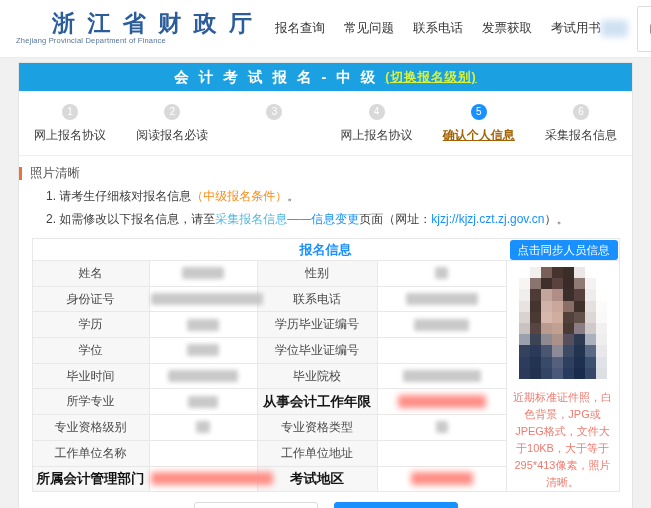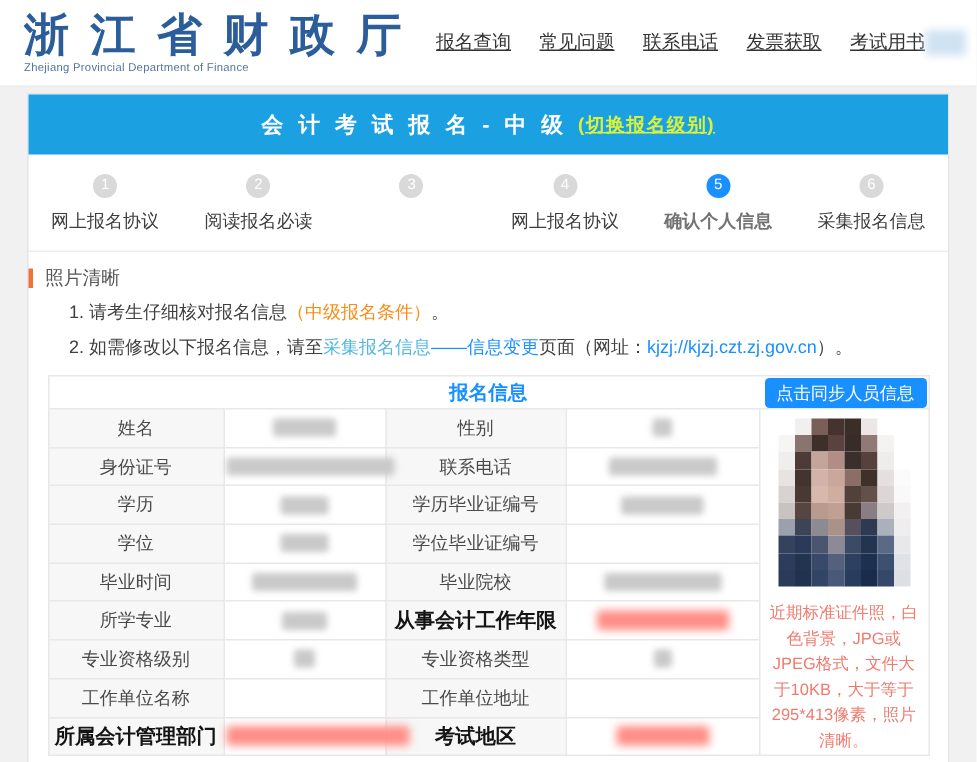--- a/index.html
+++ b/index.html
@@ -8,51 +8,51 @@
     background:#f1f1f1;
     font-family:"Liberation Sans","DejaVu Sans",sans-serif;
     -webkit-font-smoothing:antialiased;
   }
   
   .site-header{
     height:58px;background:#ffffff;display:flex;align-items:center;
     padding:0 8px 0 16px;box-sizing:border-box;border-bottom:1px solid #ececec;
   }
   .logo{display:flex;flex-direction:column;line-height:1;}
-  .logo-cn{font-size:30px;font-weight:bold;color:#2b5d9b;letter-spacing:3px;white-space:nowrap;}
+  .logo-cn{font-size:23px;font-weight:bold;color:#2b5d9b;letter-spacing:3px;white-space:nowrap;margin-left:36px;}
   .logo-en{font-size:7.5px;color:#54749f;margin-top:2px;letter-spacing:.2px;}
   .top-nav{display:flex;gap:19px;margin-left:20px;font-size:12.5px;color:#333;white-space:nowrap;}
-  .top-nav span{cursor:pointer;text-decoration:underline;}
+  .top-nav span{cursor:pointer;}
   .header-right{margin-left:auto;display:flex;align-items:center;gap:9px;}
   .user-blur{width:36px;height:17px;background:#cfe2f2;border-radius:2px;filter:blur(3px);}
   .logout-btn{
     display:flex;align-items:center;gap:5px;background:#fff;border:1px solid #ddd;
     border-radius:2px;padding:5px 11px;font-size:12.5px;color:#333;letter-spacing:3px;cursor:pointer;
   }
   
   .content{padding-top:4px;}
   .card{
     width:615px;margin:0 auto;background:#fff;border:1px solid #e4e4e4;
     box-sizing:border-box;padding-bottom:10px;
   }
   .title-bar{
-    height:40px;background:#1ba1e2;display:flex;align-items:center;justify-content:center;gap:7px;
+    height:28px;background:#1ba1e2;display:flex;align-items:center;justify-content:center;gap:7px;
   }
   .title-bar .ttl{color:#fff;font-weight:bold;font-size:14.5px;letter-spacing:3px;}
   .title-bar .switch{color:#d9f13b;font-size:12.5px;font-weight:bold;text-decoration:underline;cursor:pointer;letter-spacing:1px;}
   
   .steps{display:flex;padding:13px 0 11px;border-bottom:1px solid #ededed;}
   .step{flex:1;text-align:center;}
   .dot{
     width:16px;height:16px;border-radius:50%;background:#d9d9d9;color:#fff;
     font-size:10px;line-height:16px;margin:0 auto 7px;text-align:center;
   }
   .slabel{font-size:12px;color:#3d3d3d;}
   .step.active .dot{background:#1890ff;}
-  .step.active .slabel{color:#737373;font-weight:bold;}
+  .step.active .slabel{color:#a16207;font-weight:bold;text-decoration:underline;}
   
   .tips{padding:9px 0 2px;}
   .tips-head{display:flex;align-items:center;gap:8px;font-size:12.5px;color:#555;}
   .tips-bar{width:3px;height:13px;background:#f0703a;}
   .tip-line{margin:6px 0 0 27px;font-size:12px;color:#404040;}
   .lnk-orange{color:#fa8c16;cursor:pointer;}
   .lnk-blue{color:#1890ff;cursor:pointer;}
   .lnk-teal{color:#52b7e0;cursor:pointer;}
   
   table.info{border-collapse:collapse;table-layout:fixed;width:587px;margin:8px auto 0;}

